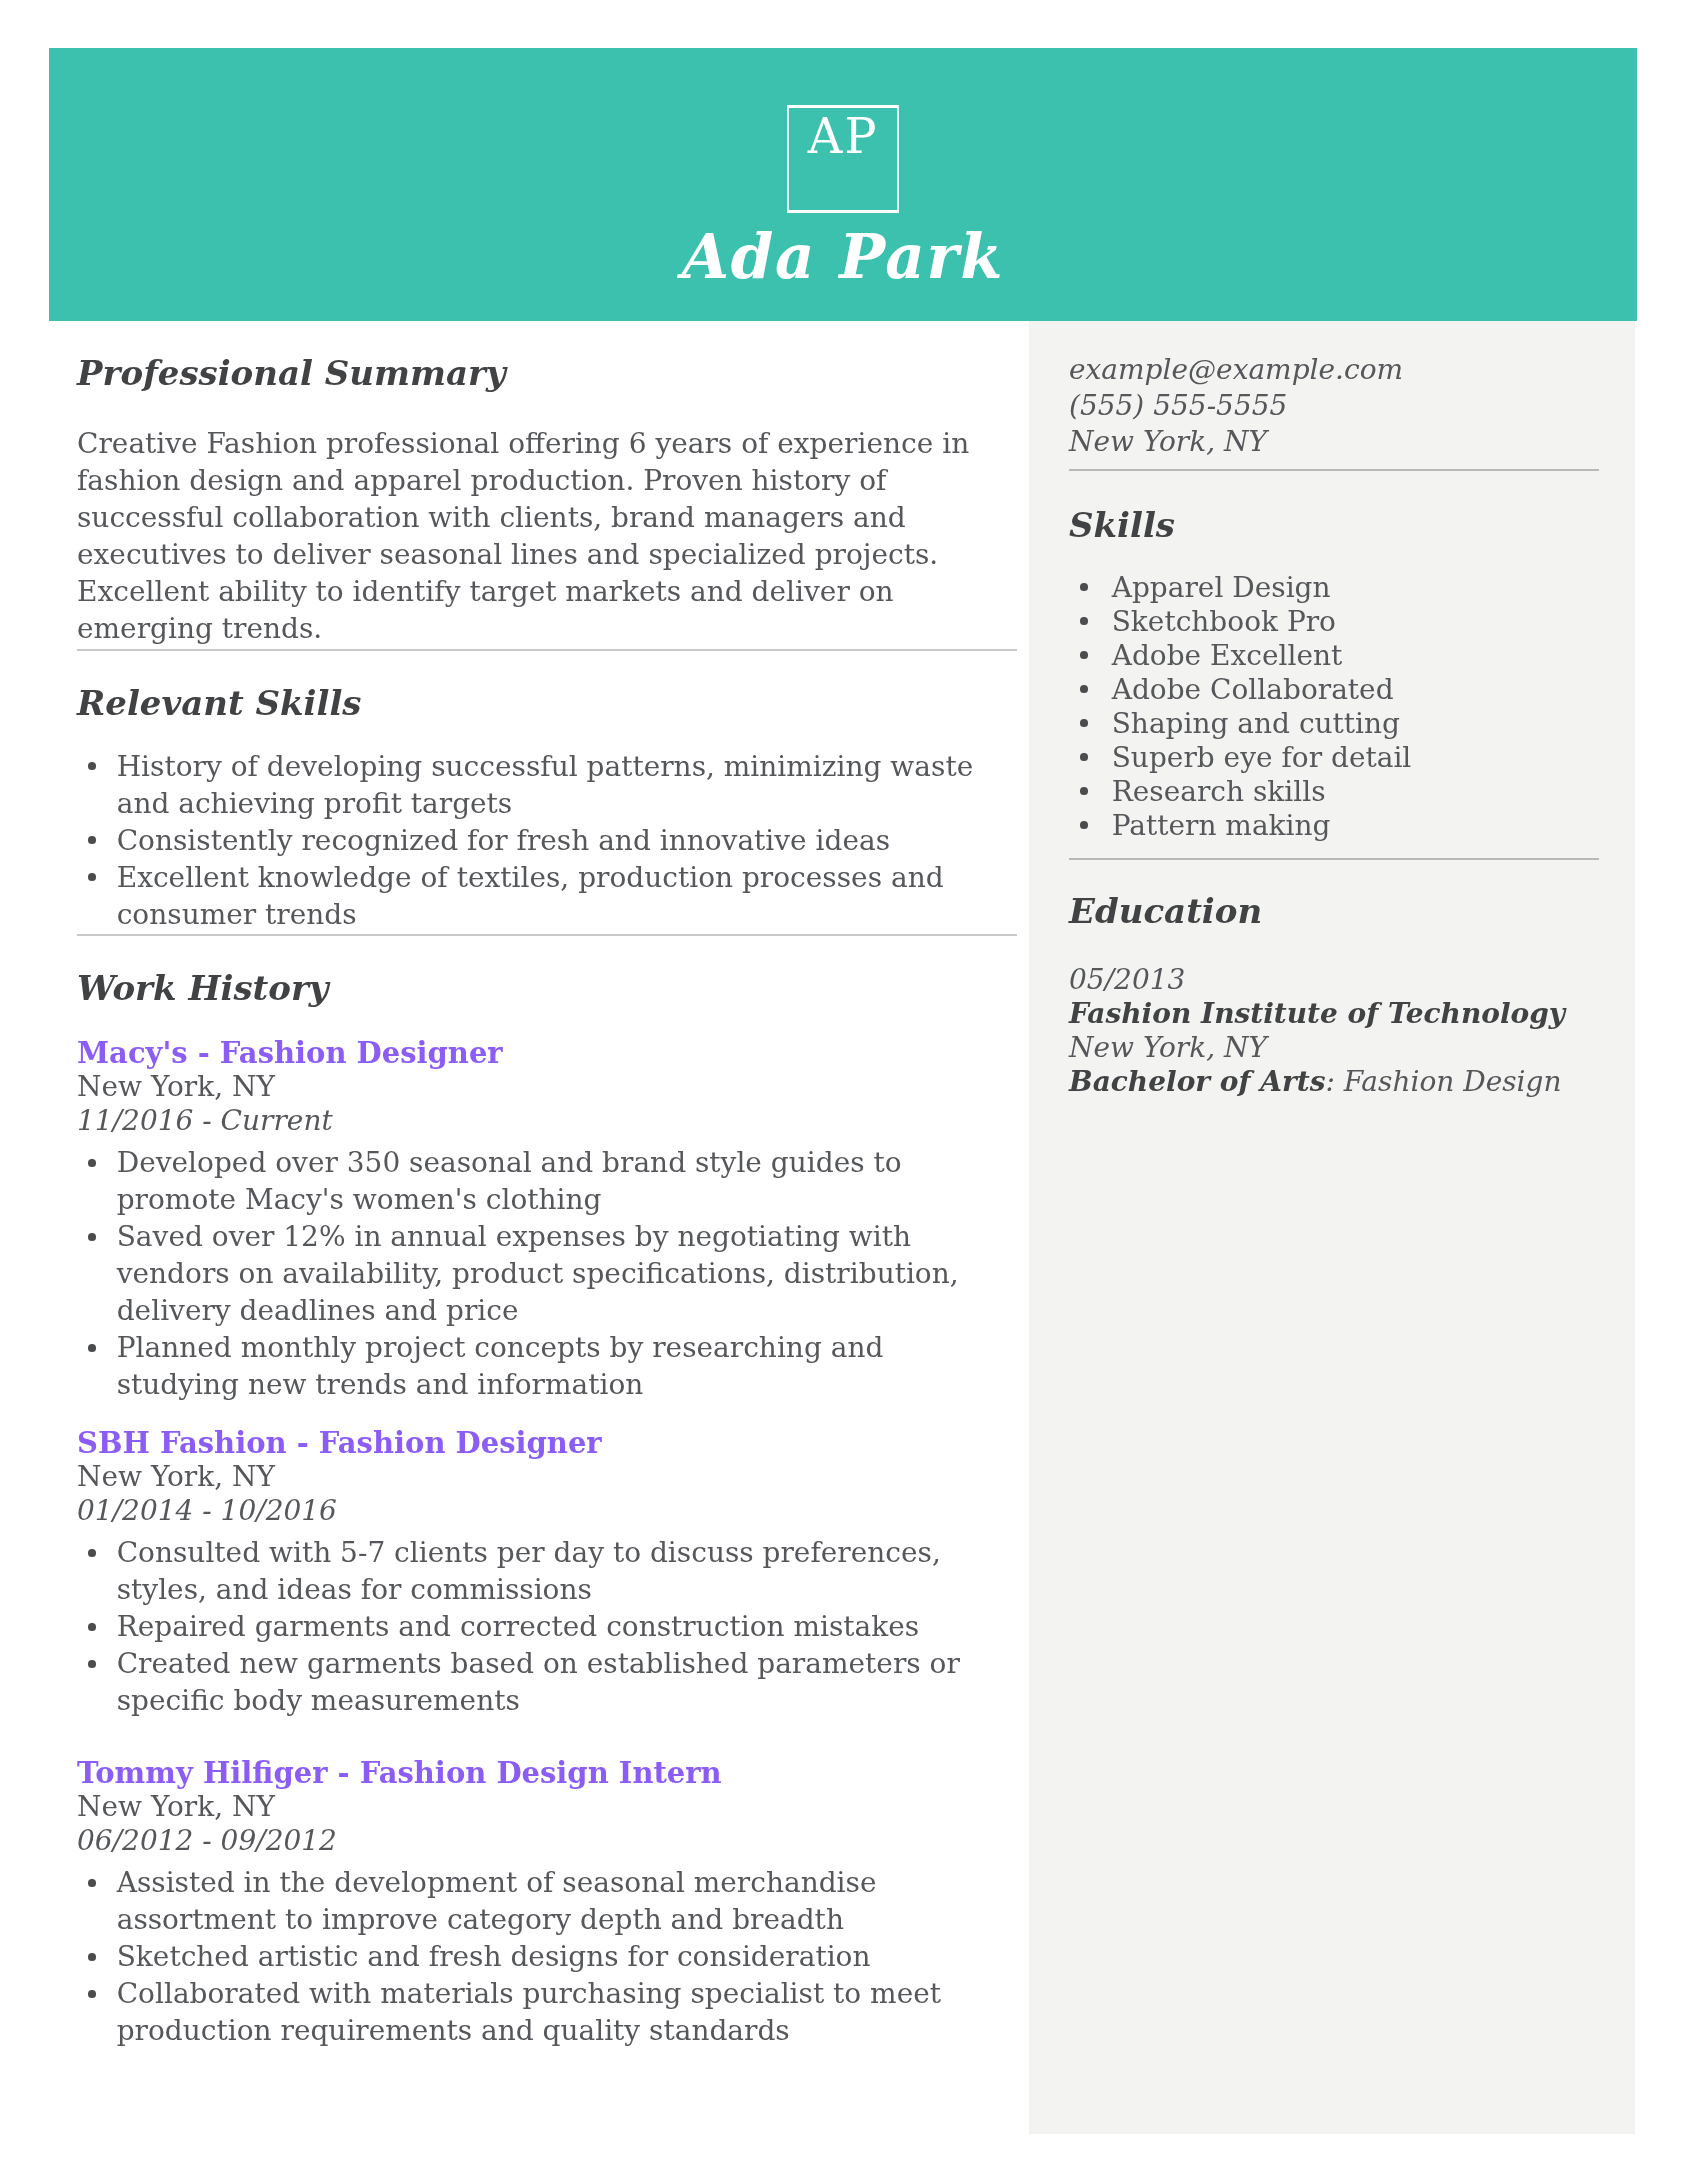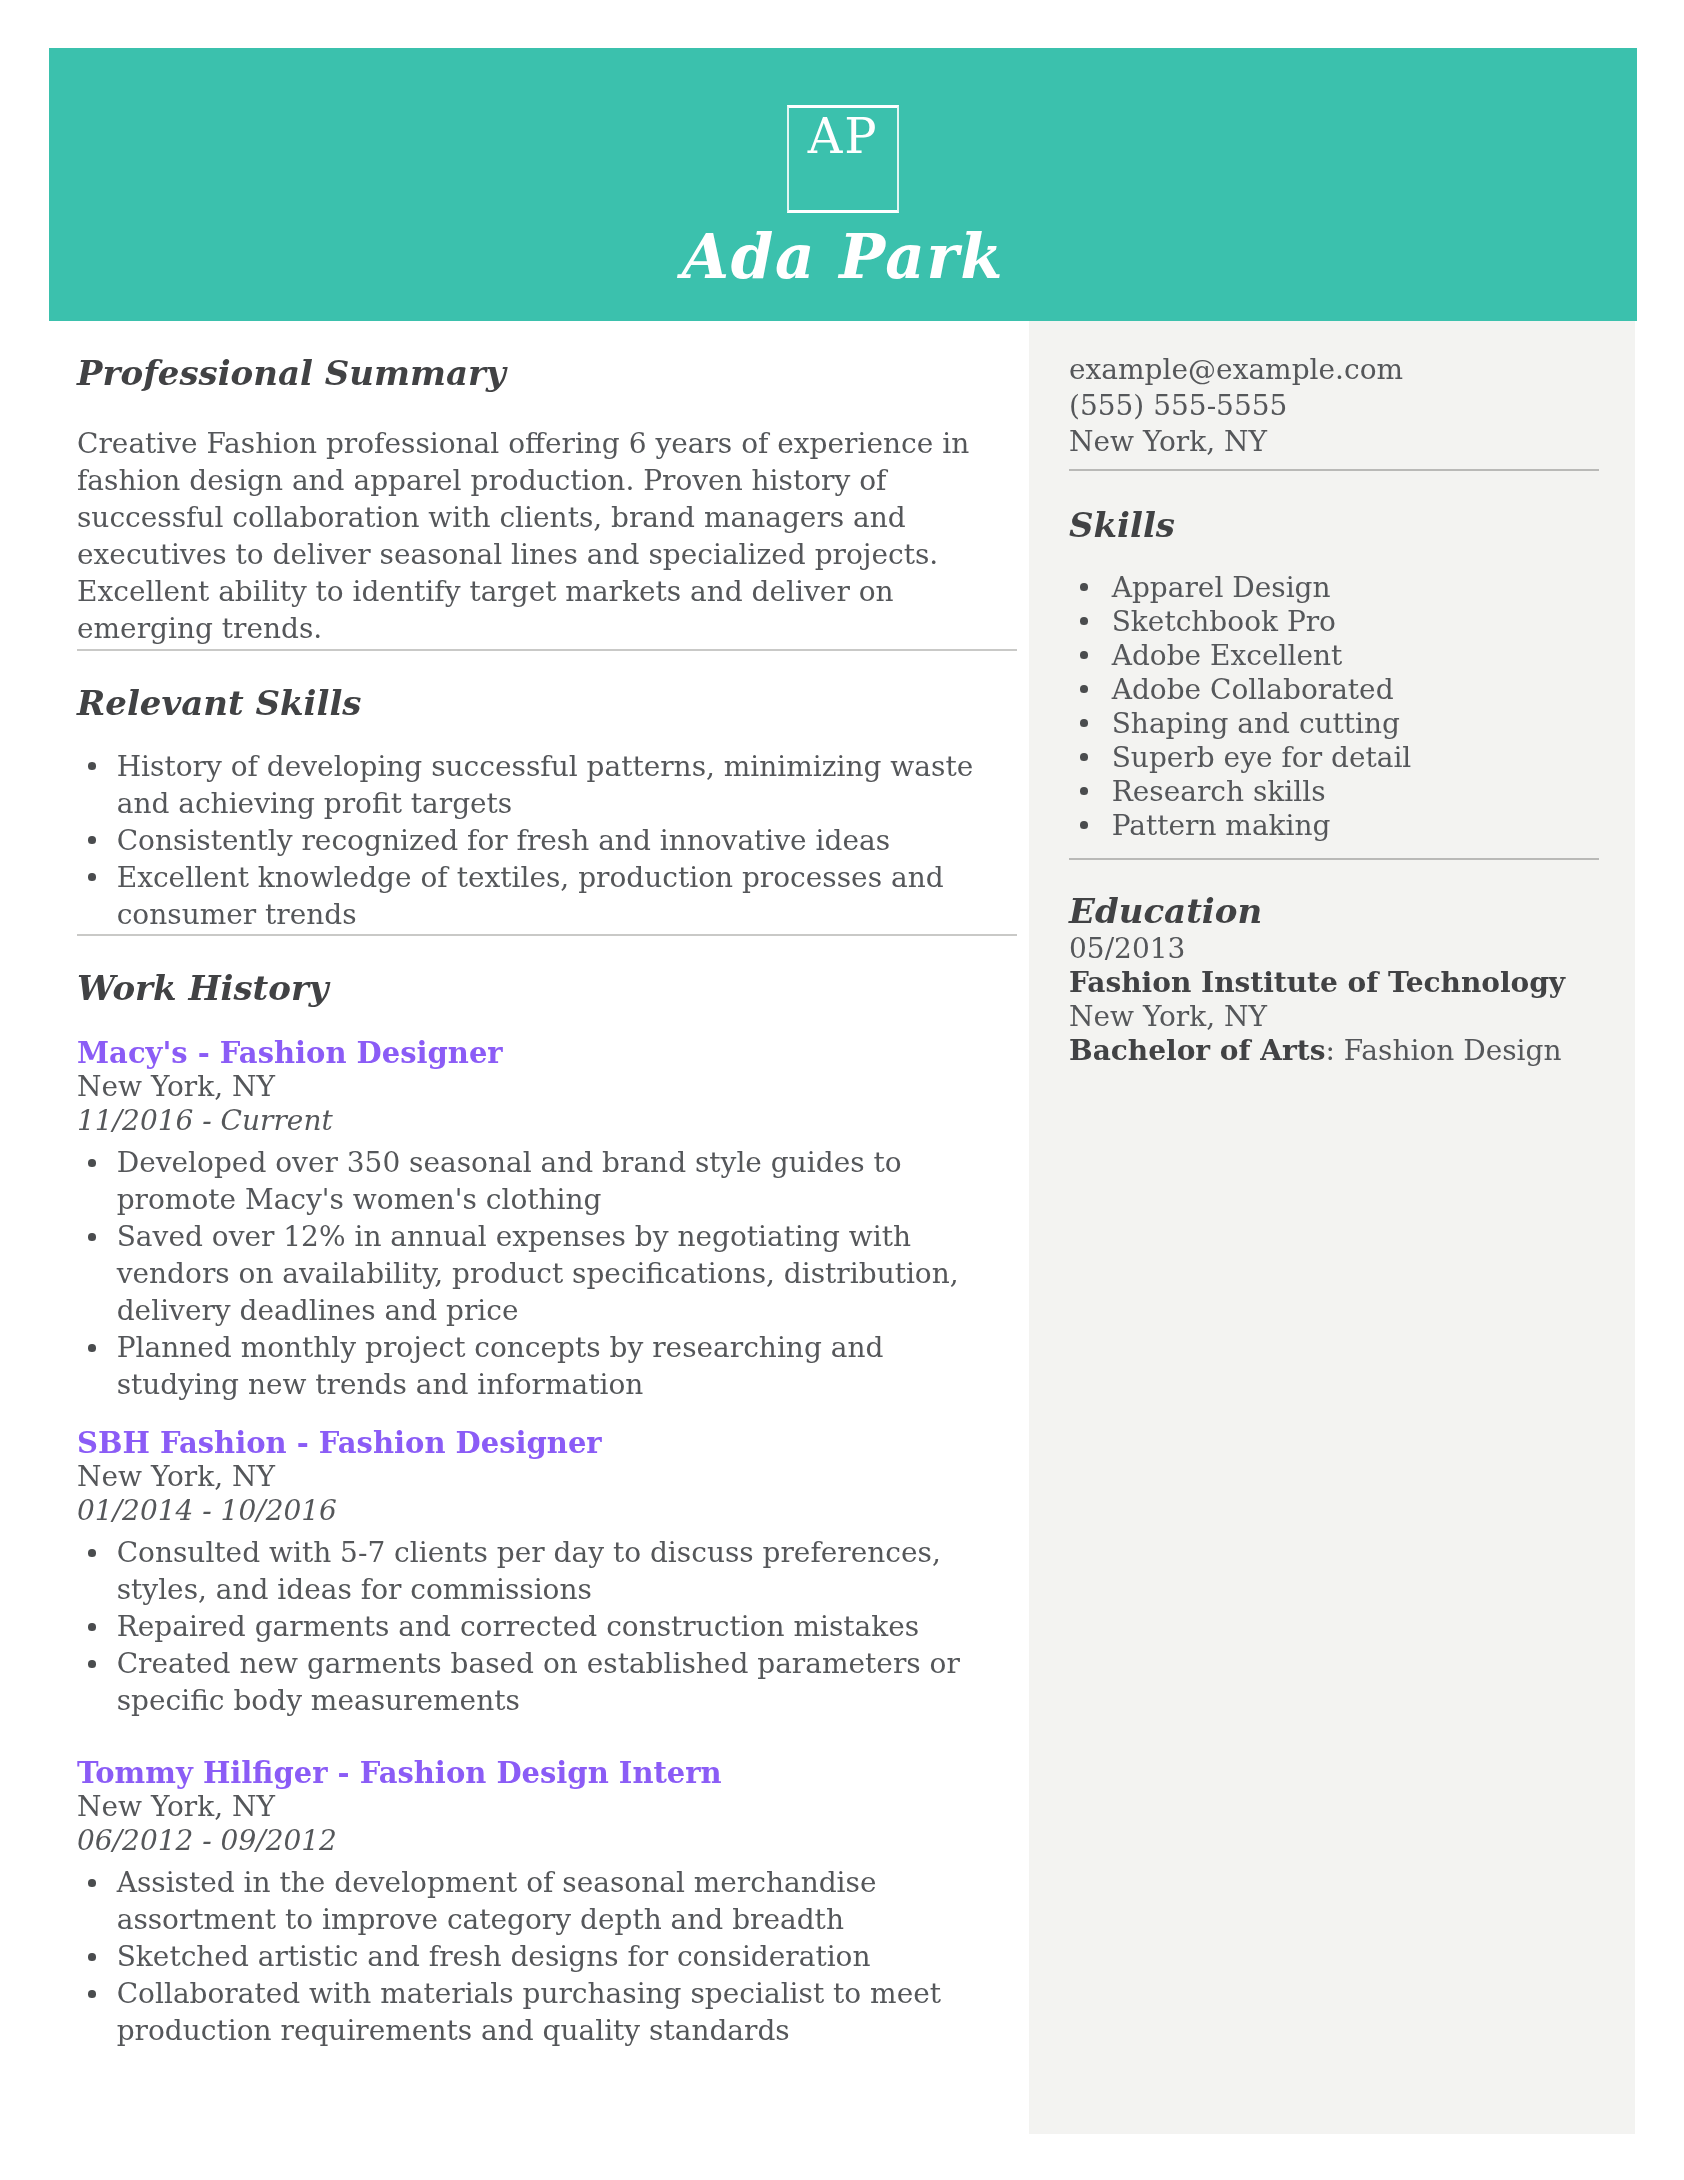--- a/index.html
+++ b/index.html
@@ -15,31 +15,31 @@
             border-top:3.4px solid #ffffff;border-bottom:3.4px solid #ffffff;
             display:flex;align-items:flex-start;justify-content:center;}
   .monogram span{font-size:48px;color:#ffffff;letter-spacing:1.7px;}
   .band h1{margin:10.2px 0 0 0;font-size:61px;line-height:68px;color:#ffffff;
            font-style:italic;font-weight:bold;letter-spacing:1.7px;}
 
   
   .sidebar{position:absolute;left:1029px;top:321px;width:606px;height:1813px;
            background:#f3f3f1;box-sizing:border-box;
            padding:31px 36px 0 40px;color:#55575a;font-size:28px;}
-  .sidebar p{margin:0;line-height:36px;}
+  .sidebar p{margin:0;line-height:36px;font-style:italic;}
   .sidebar hr{border:0;border-top:2.6px solid #b9b9b7;margin:8.5px 0 0 0;}
   .sidebar h2{margin:34px 0 0 0;font-size:34px;line-height:41px;color:#414244;
               font-style:italic;font-weight:bold;}
   .sidebar hr.hr2{margin-top:15.3px;}
   .sidebar h2.edu-h{margin-top:31px;}
   ul.skill-list{list-style:none;margin:25.6px 0 0 0;padding:0;}
   ul.skill-list li{display:flex;line-height:34px;}
   ul.skill-list .dot{width:7.7px;height:7.7px;border-radius:50%;background:#4a4c4e;
                      margin:12px 24px 0 11px;flex-shrink:0;}
-  .edu{}
+  .edu{margin-top:31px;}
   .edu p{line-height:34px;}
   .b{font-weight:bold;color:#414244;}
 
   
   .main{position:absolute;left:49px;top:321px;width:940px;
         padding-left:28px;box-sizing:content-box;
         color:#55575a;font-size:28px;}
   .main h2{margin:32px 0 0 0;font-size:34px;line-height:41px;color:#414244;
            font-style:italic;font-weight:bold;}
   .main p.summary{margin:31px 0 0 0;line-height:37px;}

